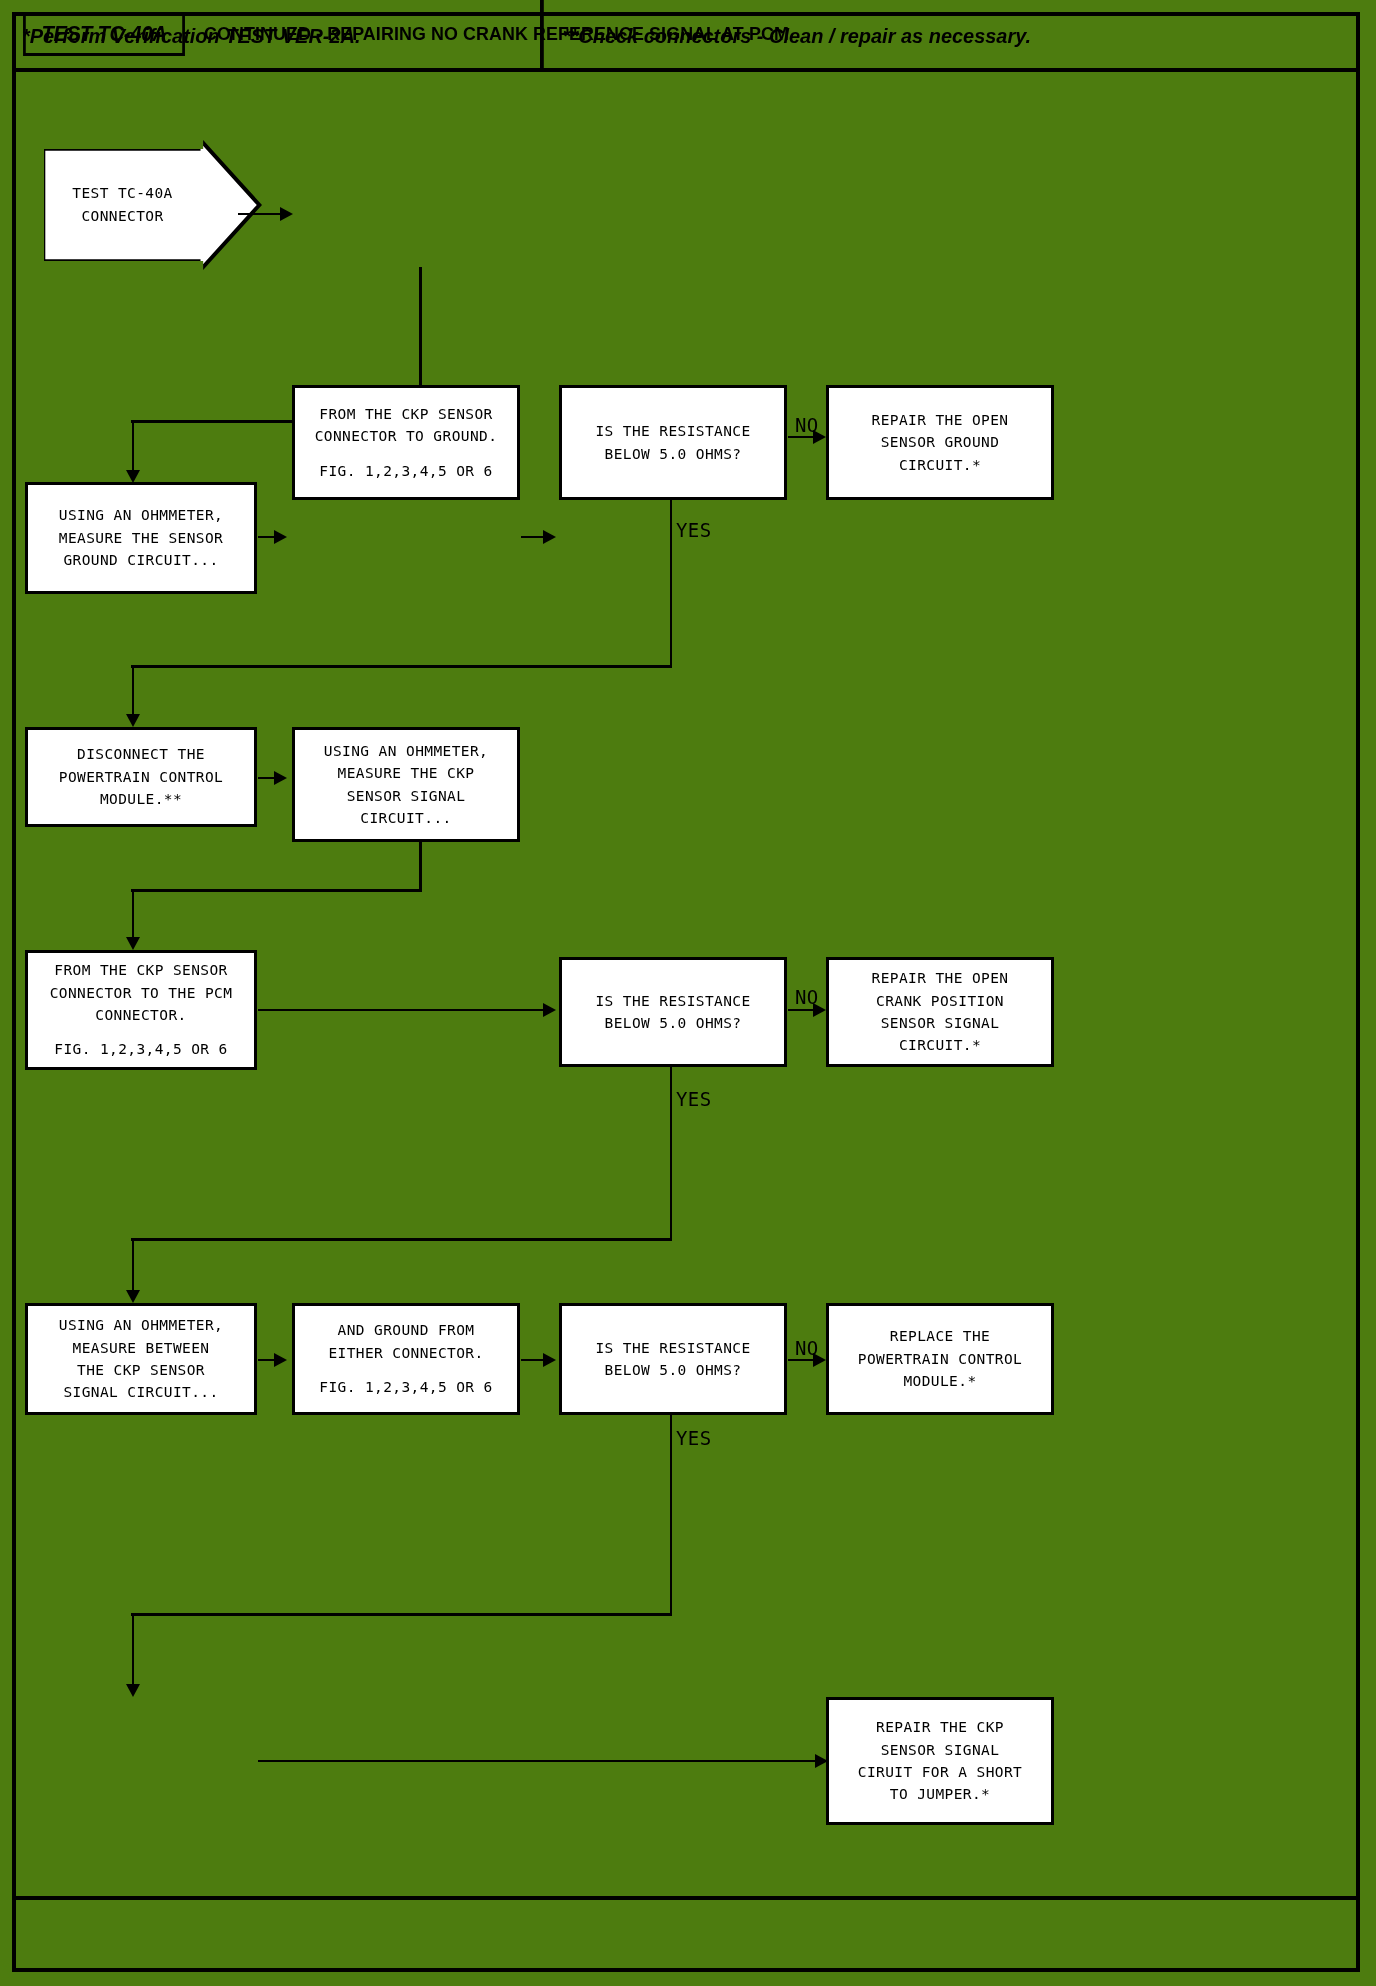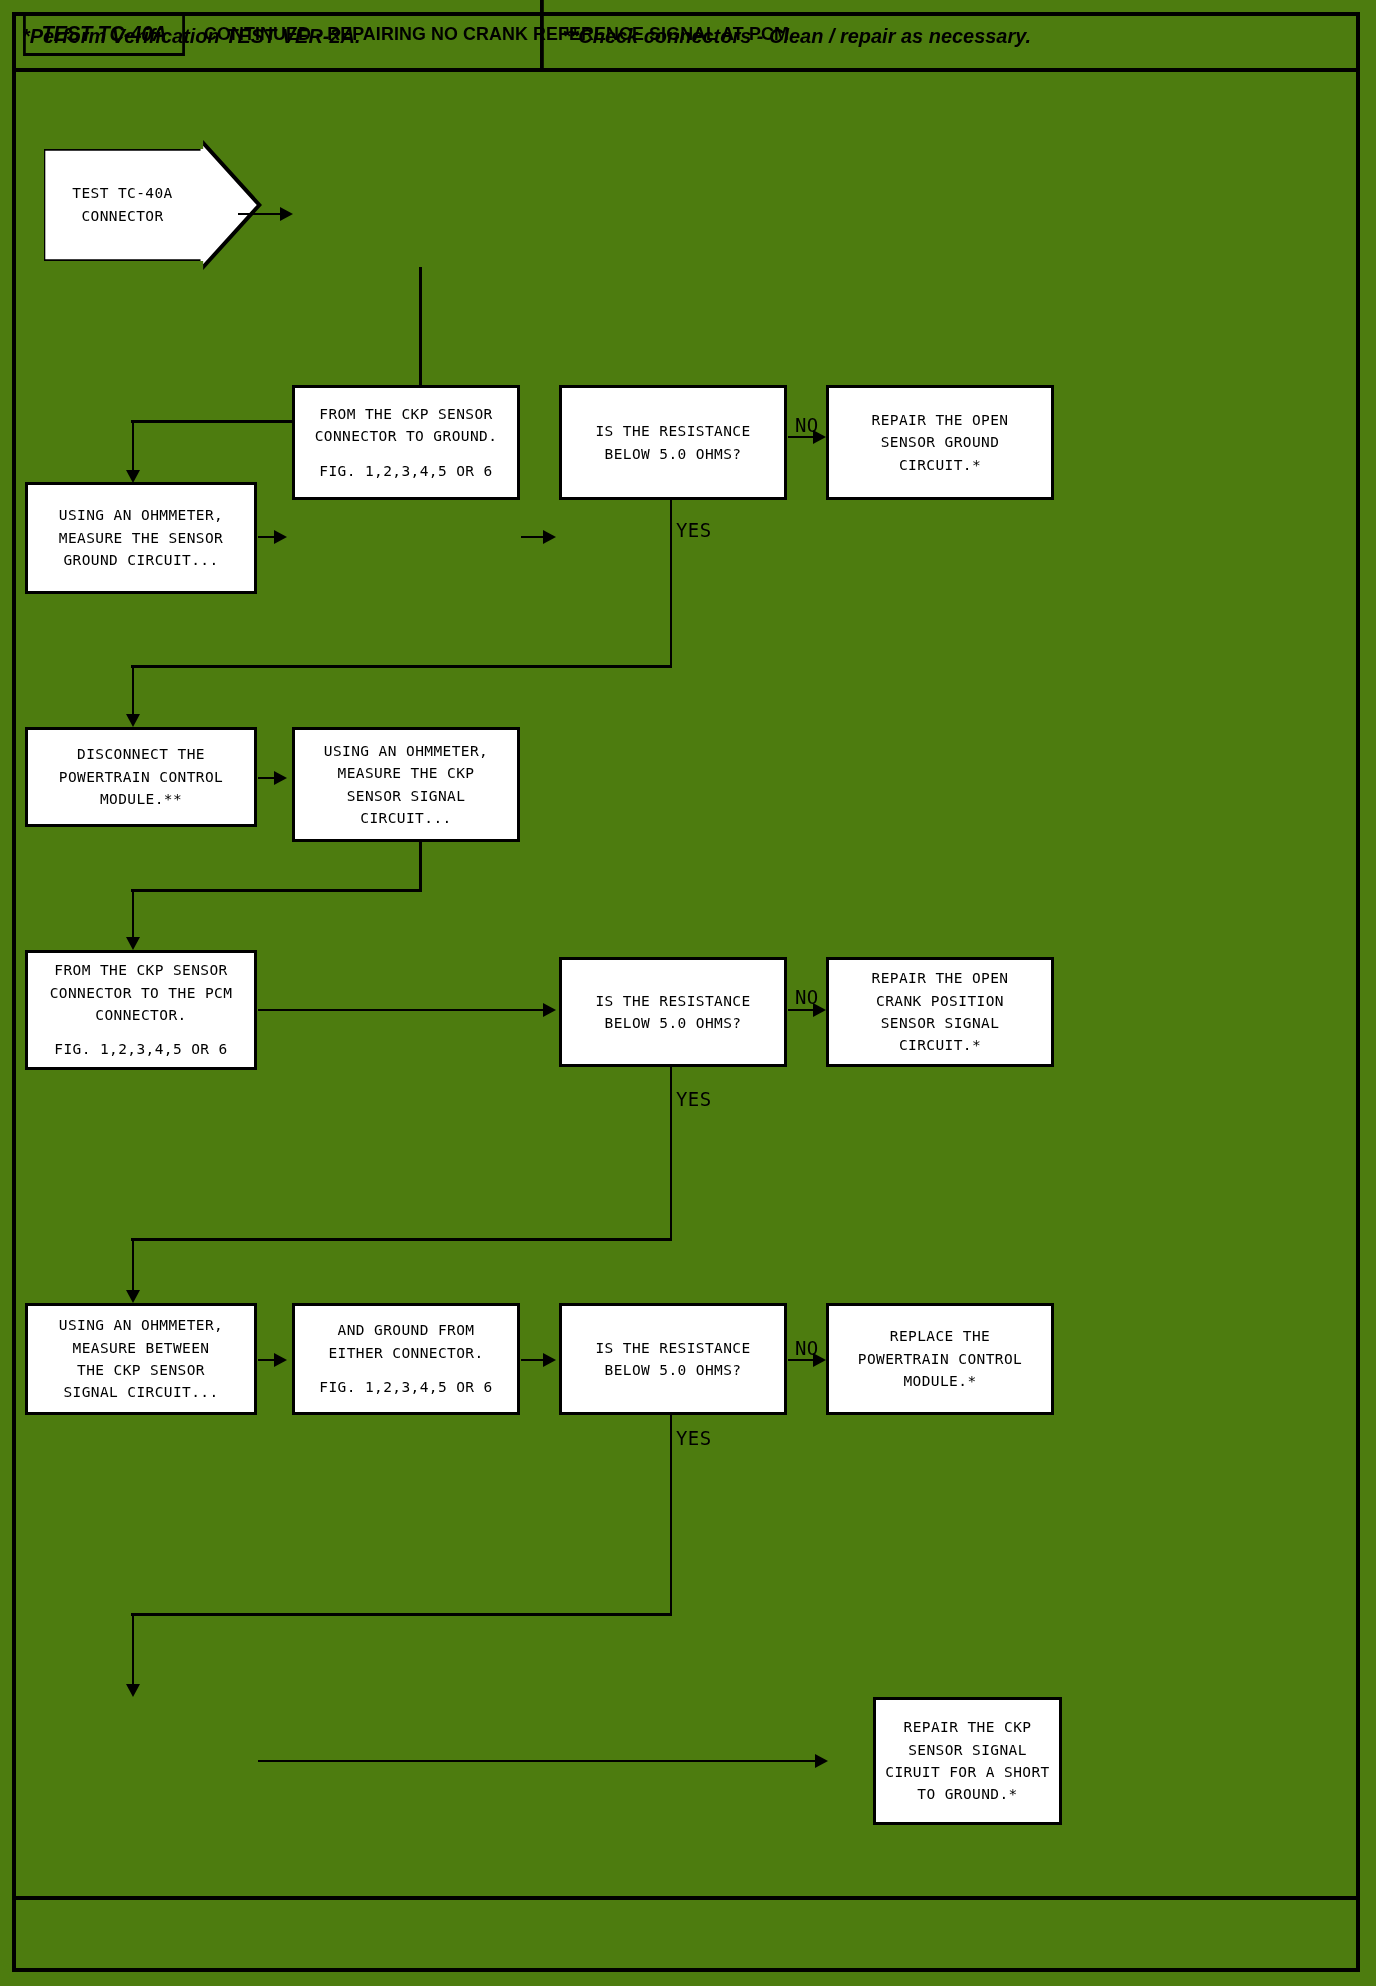--- a/index.html
+++ b/index.html
@@ -333,24 +333,24 @@
   <div class="vline thin" style="left:670px; top:1415px; height:200px;"></div>
   <div class="edge-label" style="left:676px; top:1427px;">YES</div>
   <div class="hline" style="left:131px; top:1613px; width:541px;"></div>
   <div class="vline thin" style="left:132px; top:1613px; height:76px;"></div>
   <div class="arrow-d" style="left:126px; top:1684px;"></div>
 
 
   <div class="hline thin" style="left:258px; top:1760px; width:563px;"></div>
   <div class="arrow-r" style="left:815px; top:1754px;"></div>
 
-  <div class="fbox" style="left:826px; top:1697px; width:189px; height:128px;margin-left:47px;">
+  <div class="fbox" style="left:826px; top:1697px; width:228px; height:128px;">
     <span class="ln">REPAIR THE CKP</span>
     <span class="ln">SENSOR SIGNAL</span>
     <span class="ln">CIRUIT FOR A SHORT</span>
-    <span class="ln">TO GROUND.*</span>
+    <span class="ln">TO JUMPER.*</span>
   </div>
 
   <div class="footer-band"></div>
   <div class="footer-cell footer-left">*Perform Verification TEST VER-2A.</div>
   <div class="footer-cell footer-right">**Check connectors - Clean / repair as necessary.</div>
 
 </div>
 
 </body></html>

